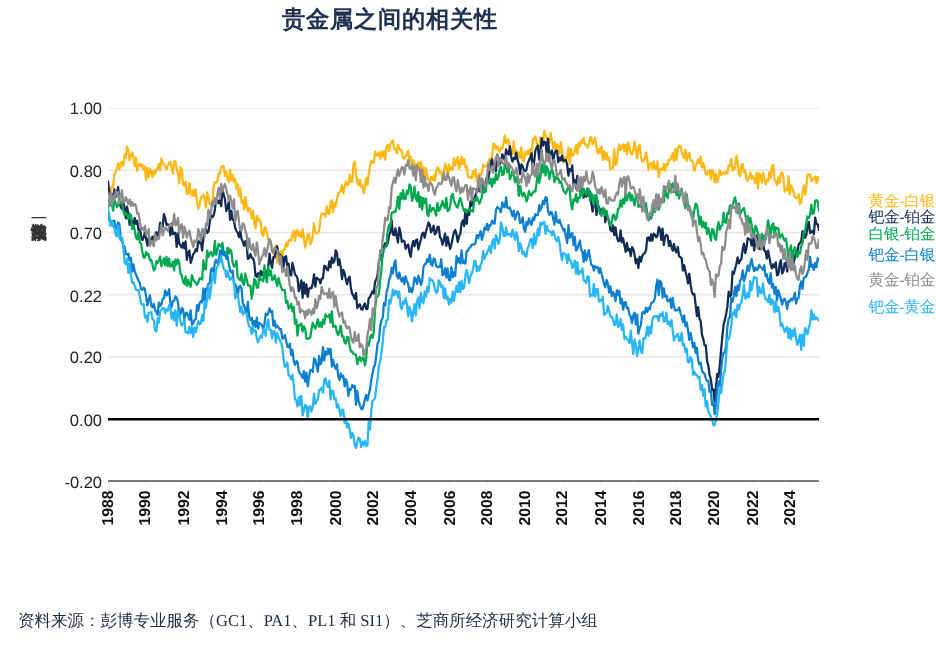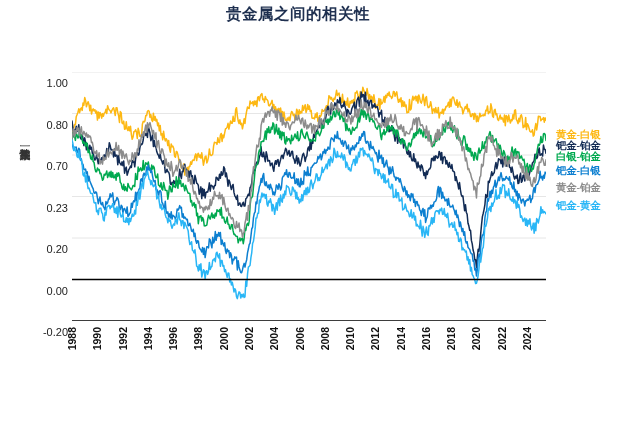--- a/index.html
+++ b/index.html
@@ -6,21 +6,21 @@
   body{
     width:624px;height:432px;overflow:hidden;
     background:#ffffff;
     font-family:"Liberation Sans","DejaVu Sans",sans-serif;
     color:#1f2a44;
     position:relative;
   }
   #figure{position:relative;width:624px;height:432px;}
 
   
-  .title-block{position:absolute;left:0;top:4px;width:520px;text-align:center;margin-left:38px;}
+  .title-block{position:absolute;left:0;top:4px;width:520px;text-align:center;}
   .main-title{
     font-family:"Liberation Serif","DejaVu Serif",serif;
     font-size:15.5px;font-weight:bold;color:#1f3050;line-height:19px;
     letter-spacing:.5px;
   }
   .sub-title{
     font-family:"Liberation Serif","DejaVu Serif",serif;
     font-size:13.5px;font-weight:bold;color:#1f3050;line-height:19px;
     letter-spacing:.3px;
   }
@@ -31,40 +31,40 @@
     font-family:"Liberation Serif","DejaVu Serif",serif;
     font-size:11px;color:#333;
     writing-mode:vertical-rl;text-orientation:upright;
     letter-spacing:0px;white-space:nowrap;
   }
   .ytick{
     position:absolute;right:0;width:44px;text-align:right;
     font-size:11px;color:#222;font-family:"Liberation Sans",sans-serif;
     transform:translateY(-7px);
   }
-  #yticks{position:absolute;left:14px;top:12px;width:54px;height:382px;}
+  #yticks{position:absolute;left:14px;top:2px;width:54px;height:382px;}
 
   #xticks{position:absolute;left:0;top:0;width:624px;height:432px;}
   .xtick{
     position:absolute;font-size:10.5px;color:#111;
     font-family:"Liberation Sans",sans-serif;font-weight:bold;
     writing-mode:vertical-rl;transform:rotate(180deg);
     white-space:nowrap;
   }
 
   
   #plot{position:absolute;left:72px;top:72px;width:474px;height:249px;}
   #plotsvg{display:block;}
 
   
   #legend{position:absolute;left:556px;top:122px;width:70px;}
   .leg-item{
     font-family:"Liberation Serif","DejaVu Serif",serif;
-    font-size:10.5px;font-weight:bold;line-height:11.4px;
-    white-space:nowrap;letter-spacing:-.2px;
+    font-size:10.5px;font-weight:normal;line-height:11.4px;
+    white-space:nowrap;letter-spacing:-.2px;margin-left:23px;
   }
 
   
   .source{
     position:absolute;left:12px;top:406px;width:600px;
     font-family:"Liberation Serif","DejaVu Serif",serif;
     font-size:11px;color:#1f2a44;white-space:nowrap;
   }
 </style>
 </head>
@@ -75,21 +75,21 @@
   <div class="title-block">
     <div class="main-title">贵金属之间的相关性</div>
   </div>
 
   <div class="ylab">一年滚动相关性系数</div>
 
   <div id="yticks">
       <div class="ytick" style="top: 72px;">1.00</div>
       <div class="ytick" style="top: 113.5px;">0.80</div>
       <div class="ytick" style="top: 155px;">0.70</div>
-      <div class="ytick" style="top: 196.5px;">0.23</div>
+      <div class="ytick" style="top: 196.5px;">0.22</div>
       <div class="ytick" style="top: 238px;">0.20</div>
       <div class="ytick" style="top: 279.5px;">0.00</div>
       <div class="ytick" style="top: 321px;">-0.20</div>
     </div>
   <div id="xticks">
       <div class="xtick" style="left: 66px; top: 327px;">1988</div>
       <div class="xtick" style="left: 91.28px; top: 327px;">1990</div>
       <div class="xtick" style="left: 116.56px; top: 327px;">1992</div>
       <div class="xtick" style="left: 141.84px; top: 327px;">1994</div>
       <div class="xtick" style="left: 167.12px; top: 327px;">1996</div>
@@ -149,13 +149,14 @@
 
   <div id="legend">
       <div class="leg-item" style="position: absolute; left: 0px; top: 7px; color: rgb(253, 184, 19);">黄金-白银</div>
       <div class="leg-item" style="position: absolute; left: 0px; top: 18px; color: rgb(18, 43, 84);">钯金-铂金</div>
       <div class="leg-item" style="position: absolute; left: 0px; top: 29px; color: rgb(0, 169, 79);">白银-铂金</div>
       <div class="leg-item" style="position: absolute; left: 0px; top: 43px; color: rgb(12, 127, 208);">钯金-白银</div>
       <div class="leg-item" style="position: absolute; left: 0px; top: 60px; color: rgb(140, 140, 140);">黄金-铂金</div>
       <div class="leg-item" style="position: absolute; left: 0px; top: 78px; color: rgb(41, 182, 246);">钯金-黄金</div>
     </div>
 
+  <div class="source">资料来源：彭博专业服务（GC1、PA1、PL1 和 SI1）、芝商所经济研究计算小组</div>
 </div>
 
 </body></html>

